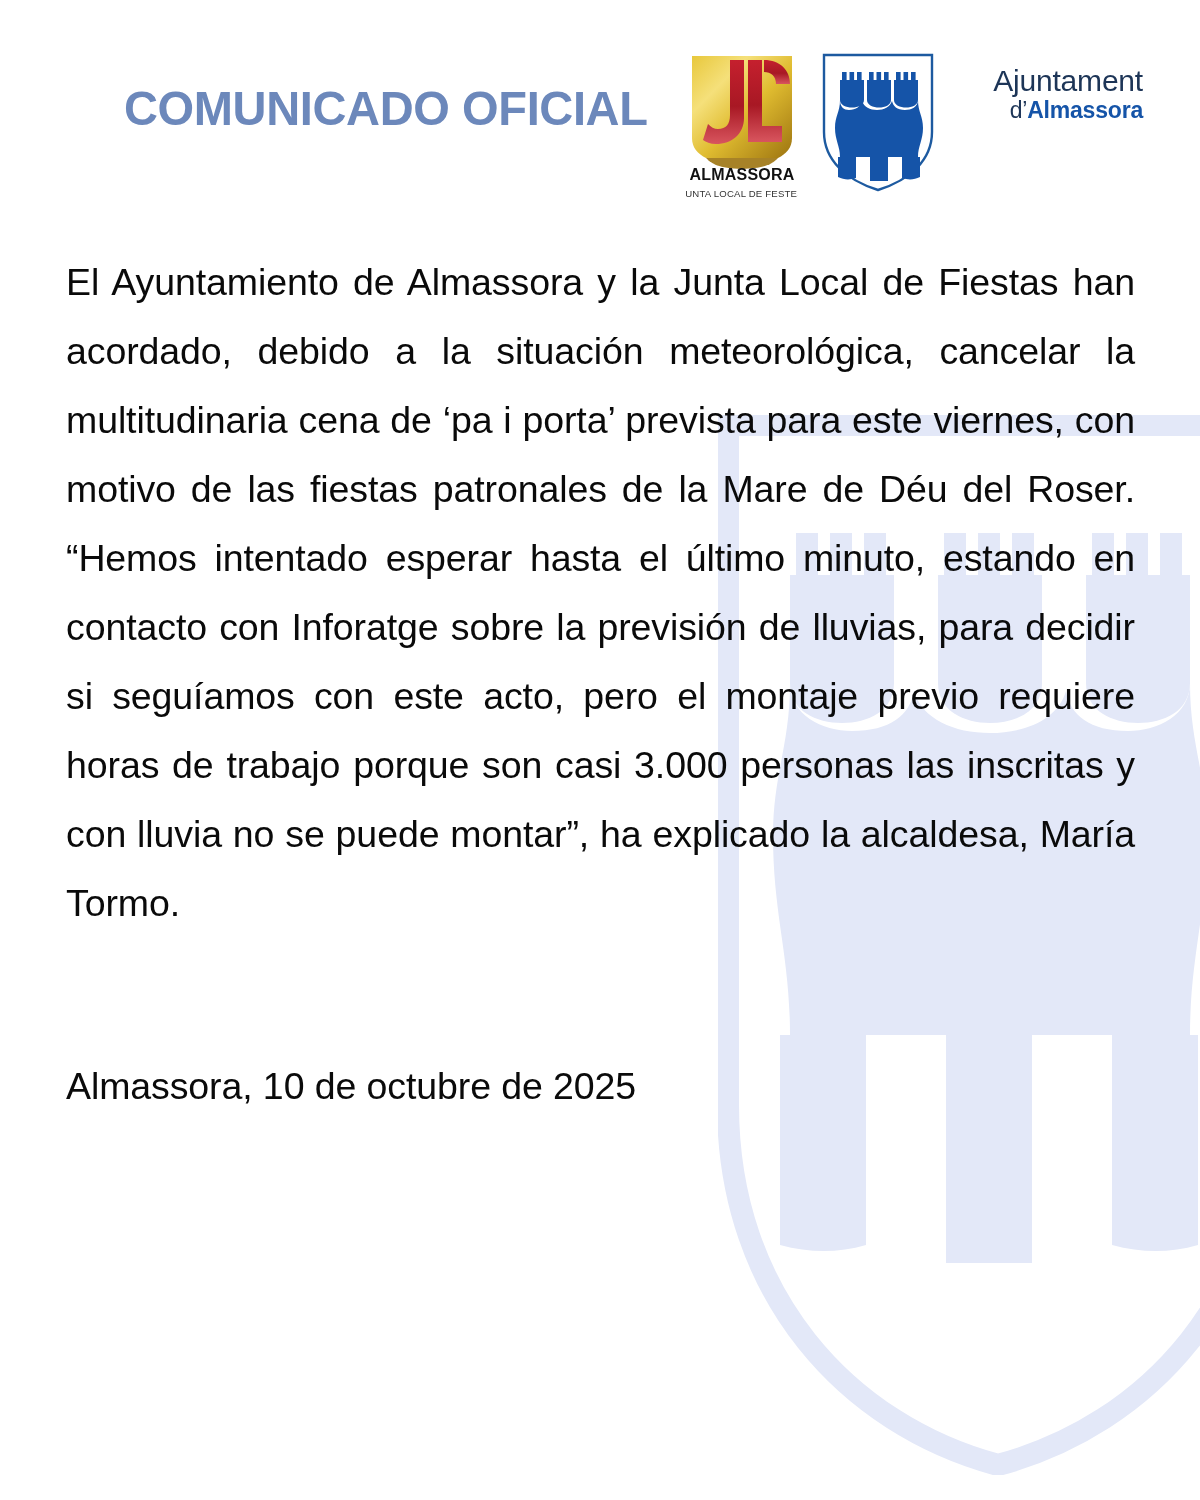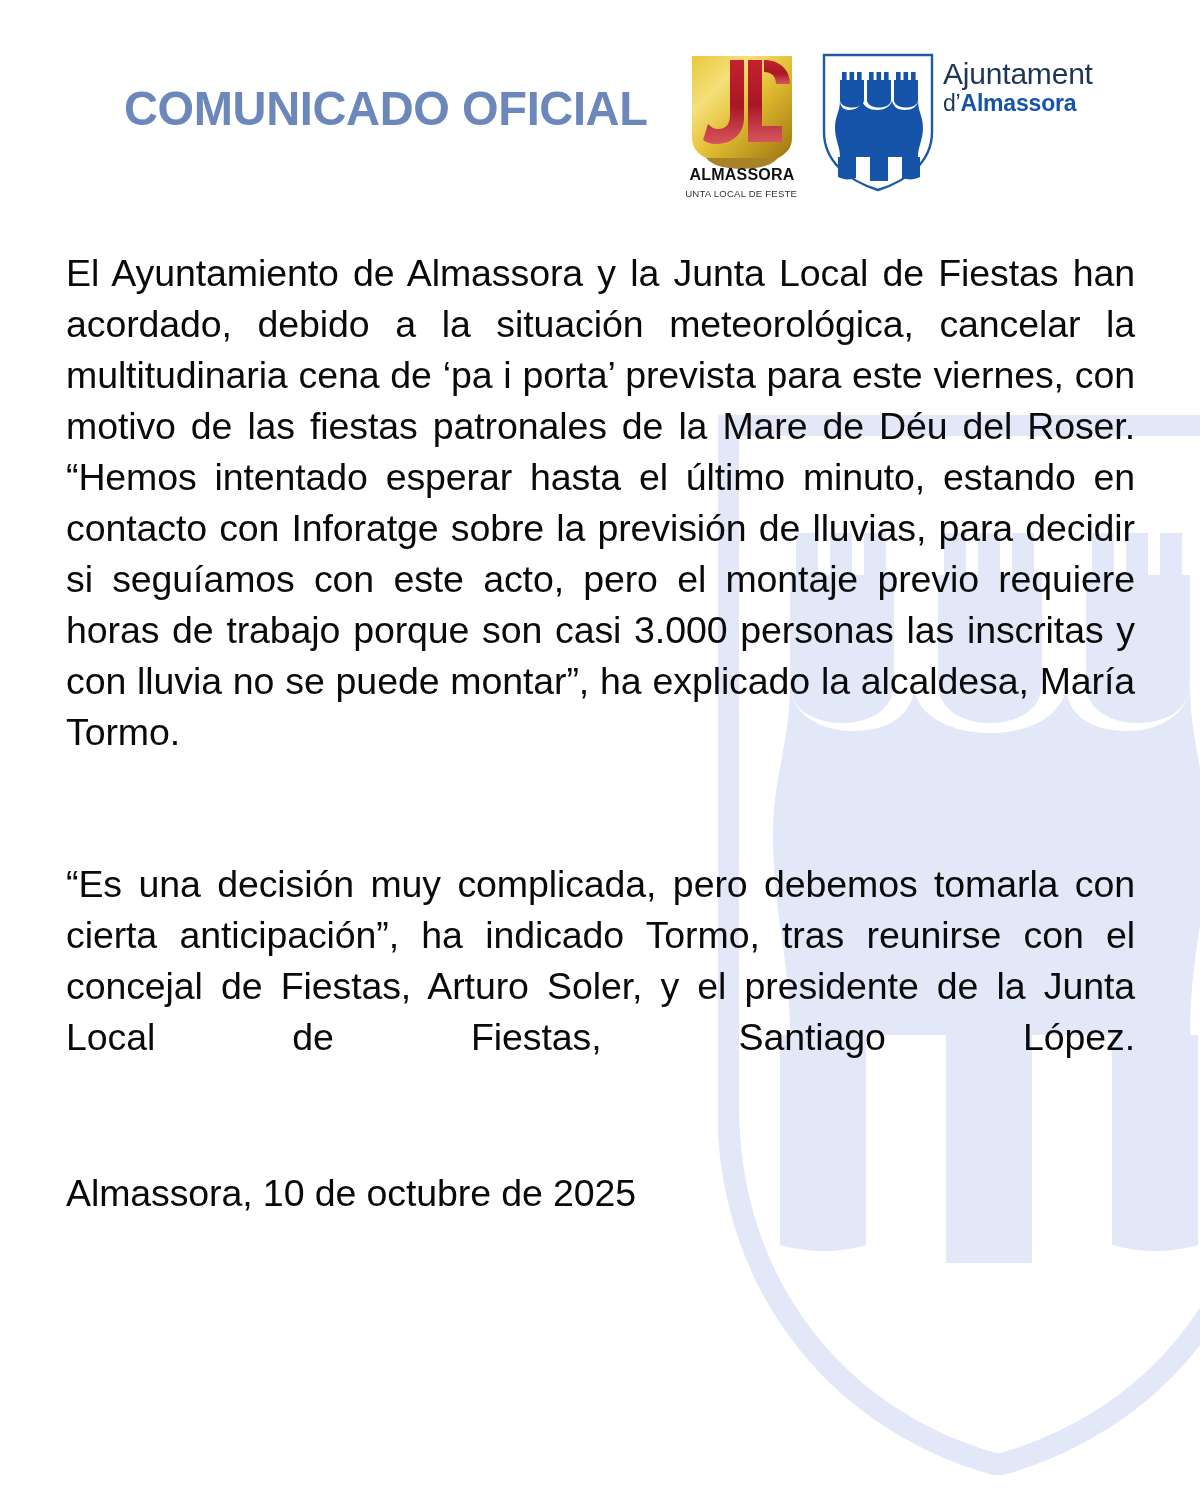--- a/index.html
+++ b/index.html
@@ -66,23 +66,24 @@
     left: 818px;
     top: 50px;
     width: 120px;
     height: 145px;
   }
   .ajt-logo svg { display: block; width: 100%; height: 100%; }
 
   .ajt-wordmark {
     position: absolute;
     left: 943px;
-    top: 58px;
+    top: 65px;
     width: 200px;
     line-height: 1.04;
+    text-align: right;
   }
   .ajt-line1 {
     font-size: 30px;
     font-weight: normal;
     color: #1d3557;
     letter-spacing: -0.2px;
     white-space: nowrap;
   }
   .ajt-line2 {
     font-size: 23px;
@@ -101,21 +102,21 @@
     position: absolute;
     left: 66px;
     top: 248px;
     width: 1085px;
     z-index: 2;
   }
   .para {
     text-align: justify;
     text-justify: inter-word;
     font-size: 37.5px;
-    line-height: 51px;
+    line-height: 69px;
     color: #0a0a0a;
     margin: 0 16px 0 0;
     font-family: "Liberation Sans", sans-serif;
     letter-spacing: -0.1px;
   }
   .para.gap { margin-top: 50px; }
   
   .para::after {
     content: "";
     display: inline-block;
@@ -262,18 +263,17 @@
     <div class="ajt-line1">Ajuntament</div>
     <div class="ajt-line2"><span>d’</span><b>Almassora</b></div>
   </div>
 
 </div>
 
 <div class="body-wrap">
 
   <p class="para">El Ayuntamiento de Almassora y la Junta Local de Fiestas han acordado, debido a la situación meteorológica, cancelar la multitudinaria cena de ‘pa i porta’ prevista para este viernes, con motivo de las fiestas patronales de la Mare de Déu del Roser. “Hemos intentado esperar hasta el último minuto, estando en contacto con Inforatge sobre la previsión de lluvias, para decidir si seguíamos con este acto, pero el montaje previo requiere horas de trabajo porque son casi 3.000 personas las inscritas y con lluvia no se puede montar”, ha explicado la alcaldesa, María Tormo.</p>
 
-  <p class="para gap">“Es una decisión muy complicada, pero debemos tomarla con cierta anticipación”, ha indicado Tormo, tras reunirse con el concejal de Fiestas, Arturo Soler, y el presidente de la Junta Local de Fiestas, Santiago López.</p>
 
 
   <div class="signoff">Almassora, 10 de octubre de 2025</div>
 
 </div>
 
 </body></html>

